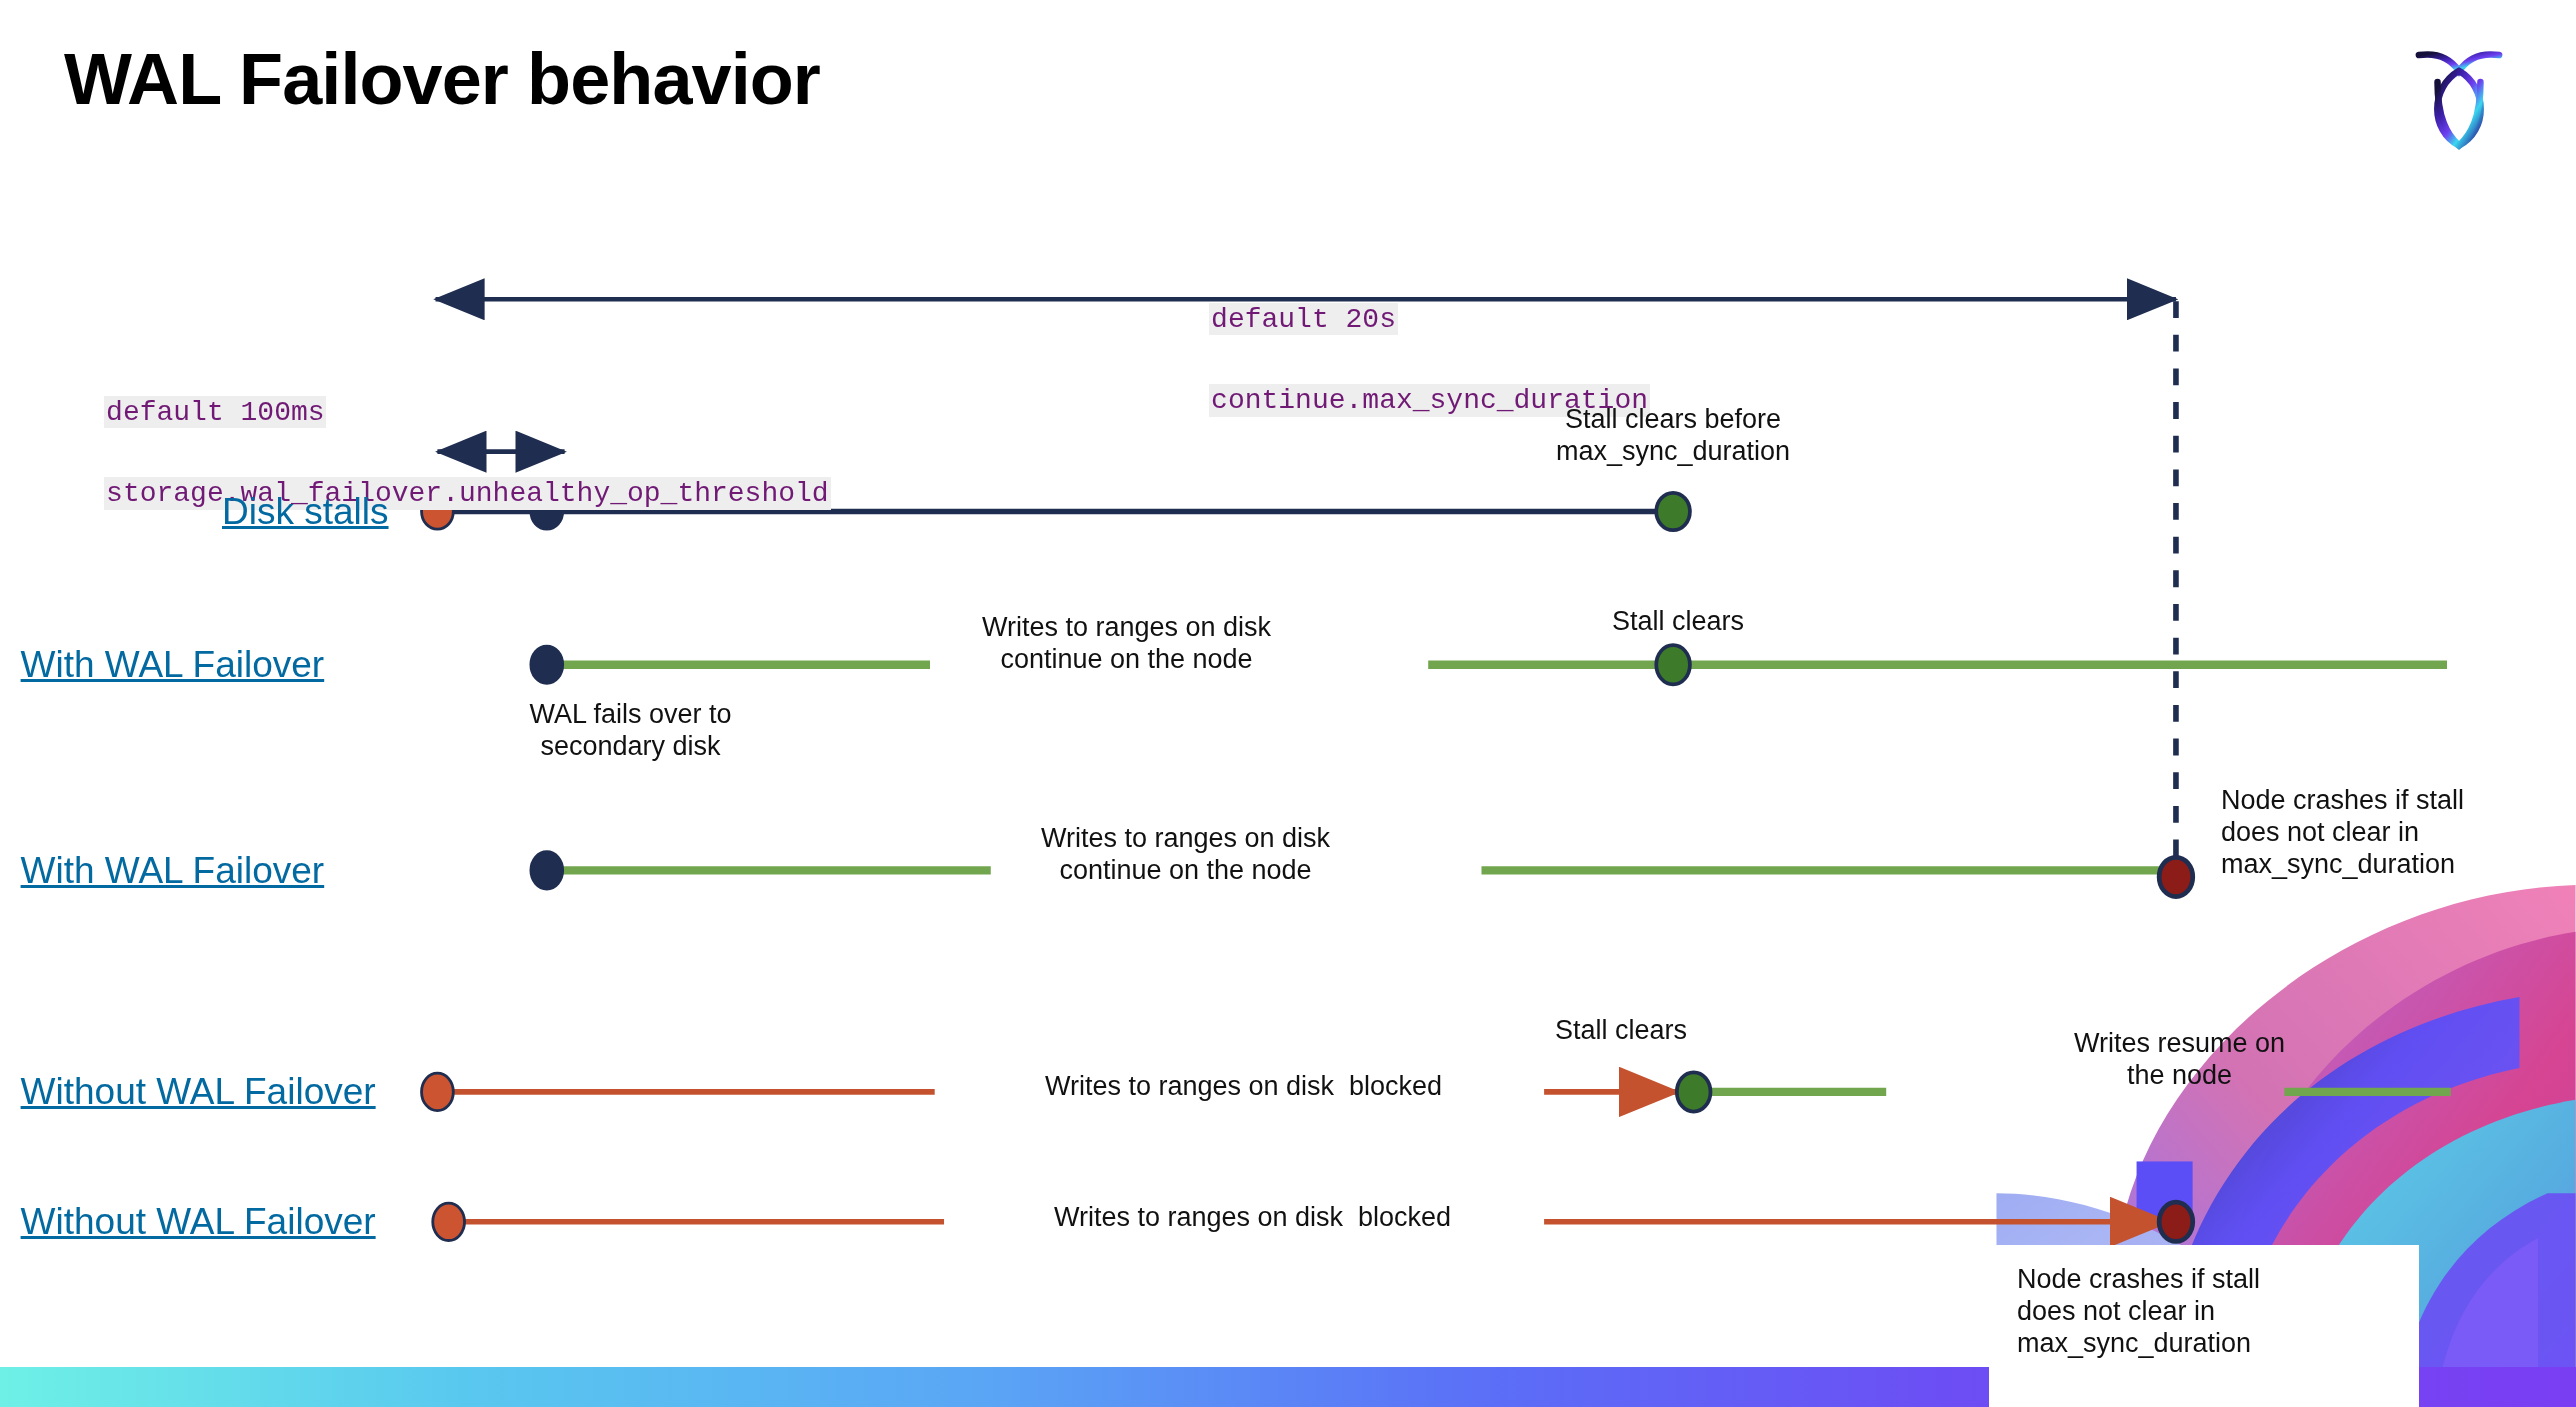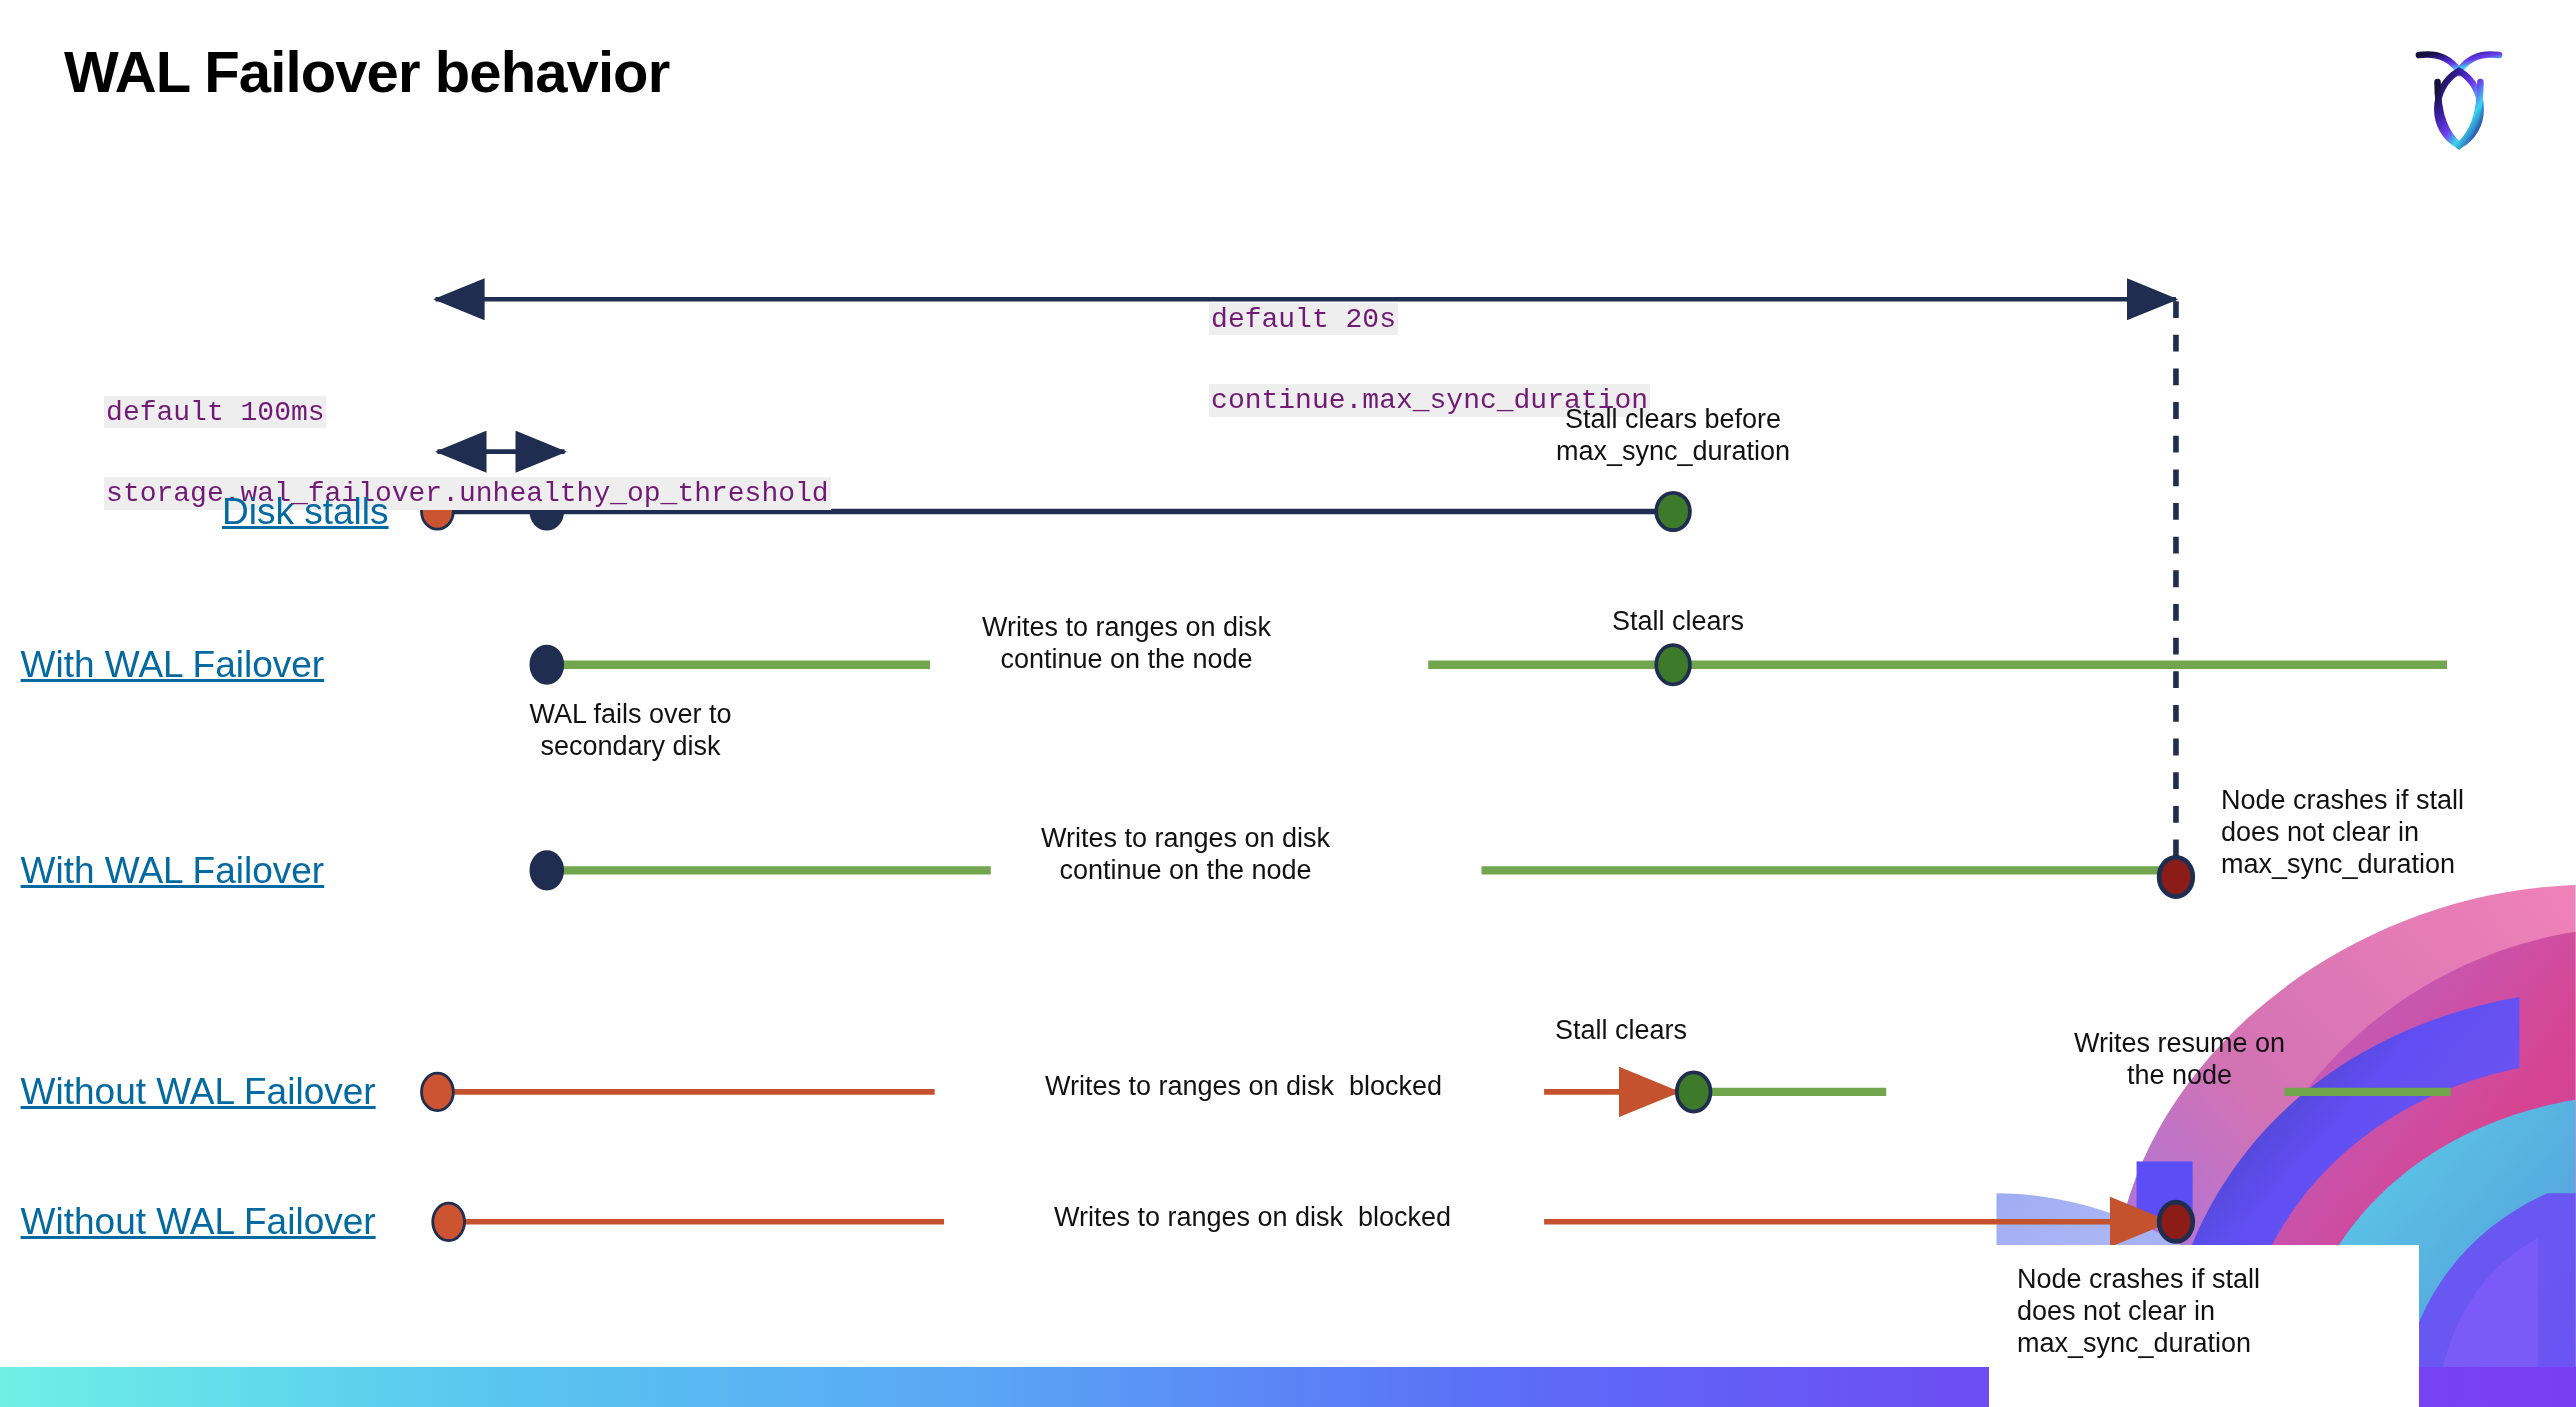--- a/index.html
+++ b/index.html
@@ -8,21 +8,21 @@
     background:#ffffff;
     font-family:"Liberation Sans", sans-serif;
     overflow:hidden;
     position:relative;
   }
   #stage{position:absolute;left:0;top:0;width:2576px;height:1408px;overflow:hidden;background:#fff;}
 
   
   .title{
     position:absolute;left:64px;top:43px;
-    font-size:58px;font-weight:bold;color:#000000;
+    font-size:72px;font-weight:bold;color:#000000;
     letter-spacing:-0.9px;line-height:1;
     white-space:nowrap;
   }
 
   
   .logo{position:absolute;left:2389px;top:28px;width:140px;height:140px;}
 
   
   .deco{position:absolute;right:0;bottom:0;width:580px;height:523px;overflow:hidden;pointer-events:none;}
   .bottombar{position:absolute;left:0;bottom:0;width:2576px;height:41px;

